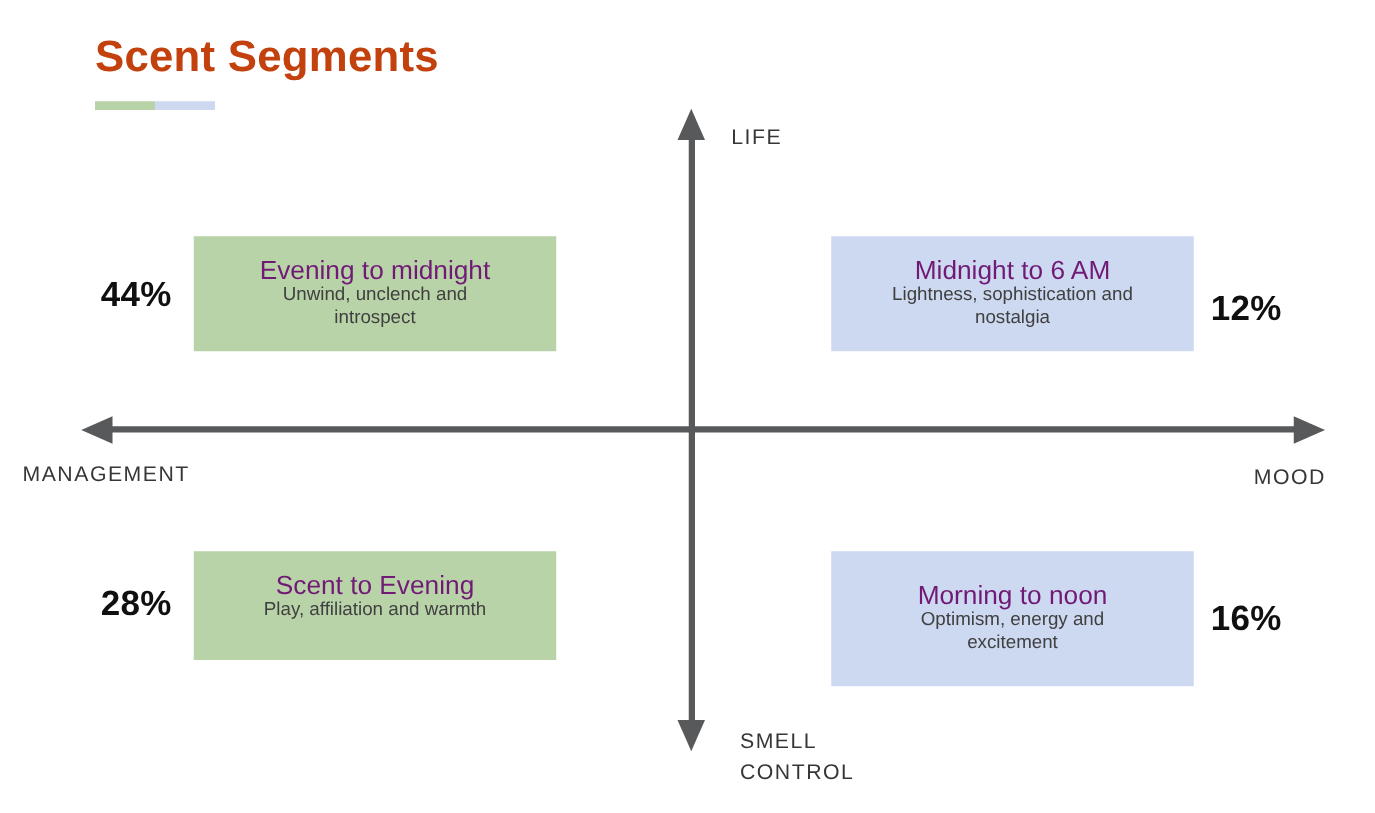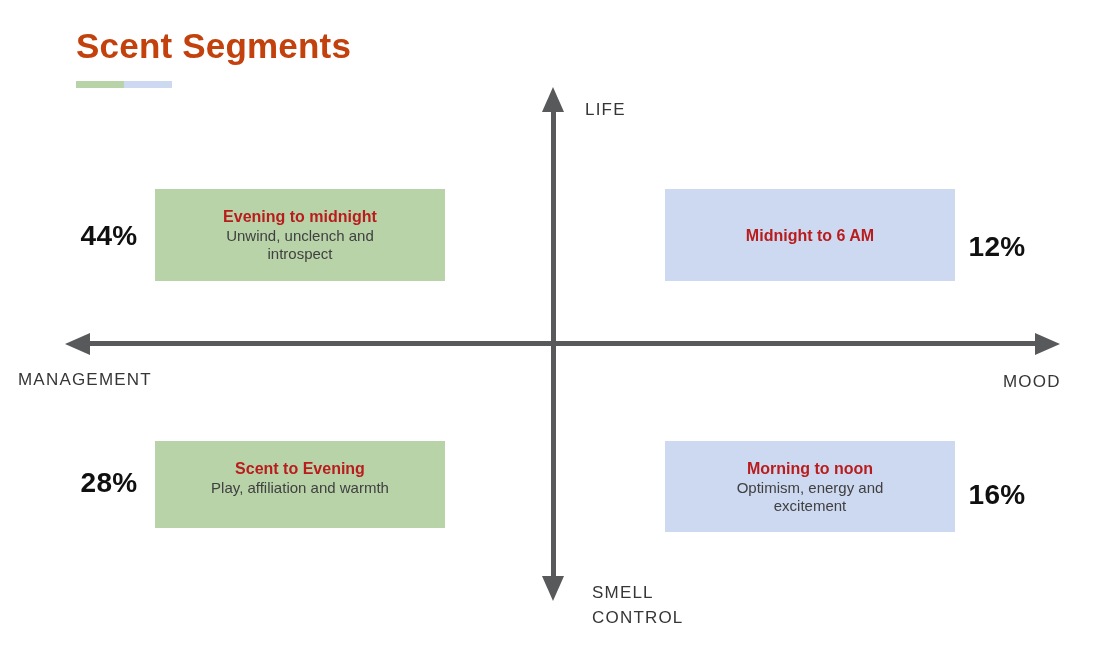--- a/index.html
+++ b/index.html
@@ -32,22 +32,22 @@
   .axis-label.left{left:18px;top:367px;}
   .axis-label.right{left:1003px;top:369px;}
   
   .qbox{
     position:absolute;width:290px;display:flex;flex-direction:column;
     align-items:center;justify-content:center;text-align:center;
   }
   .qbox.tl{left:155px;top:189px;height:92px;}
   .qbox.tr{left:665px;top:189px;height:92px;}
   .qbox.bl{left:155px;top:441px;height:87px;padding-bottom:14px;box-sizing:border-box;}
-  .qbox.br{left:665px;top:441px;height:91px;}
-  .q-title{font-size:16px;font-weight:700;color:#b91c1c;line-height:19px;}
+  .qbox.br{left:665px;top:441px;height:108px;}
+  .q-title{font-size:21px;font-weight:400;color:#701a75;line-height:19px;}
   .q-desc{font-size:15px;font-weight:400;color:#404040;line-height:18px;max-width:215px;margin-top:1px;}
   
   .pct{
     position:absolute;width:58px;text-align:center;
     font-size:28px;font-weight:800;color:#101010;letter-spacing:0.3px;
   }
   .pct.p0{left:80px;top:220px;}
   .pct.p1{left:968px;top:231px;}
   .pct.p2{left:80px;top:467px;}
   .pct.p3{left:968px;top:479px;}
@@ -79,20 +79,21 @@
     <div>CONTROL</div>
   </div>
   <div class="axis-label right">MOOD</div>
 
   <div class="qbox tl" style="background: rgb(185, 211, 169);">
     <div class="q-title">Evening to midnight</div>
     <div class="q-desc">Unwind, unclench and introspect</div>
   </div>
   <div class="qbox tr" style="background: rgb(205, 217, 241);">
     <div class="q-title">Midnight to 6 AM</div>
+    <div class="q-desc">Lightness, sophistication and nostalgia</div>
   </div>
   <div class="qbox bl" style="background: rgb(185, 211, 169);">
     <div class="q-title">Scent to Evening</div>
     <div class="q-desc">Play, affiliation and warmth</div>
   </div>
   <div class="qbox br" style="background: rgb(205, 217, 241);">
     <div class="q-title">Morning to noon</div>
     <div class="q-desc">Optimism, energy and excitement</div>
   </div>
 

